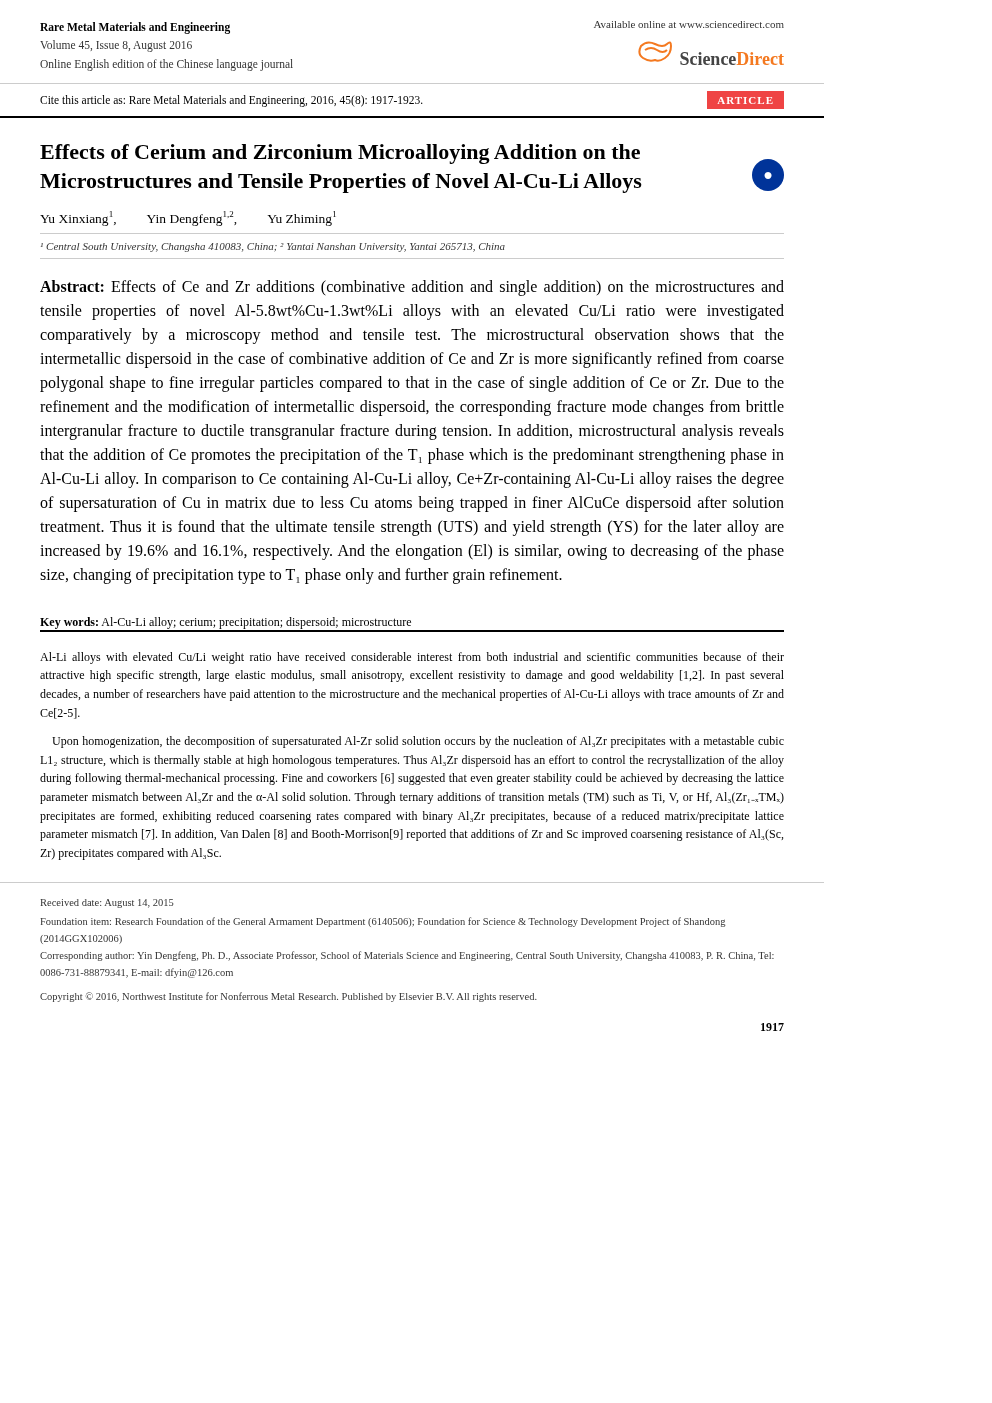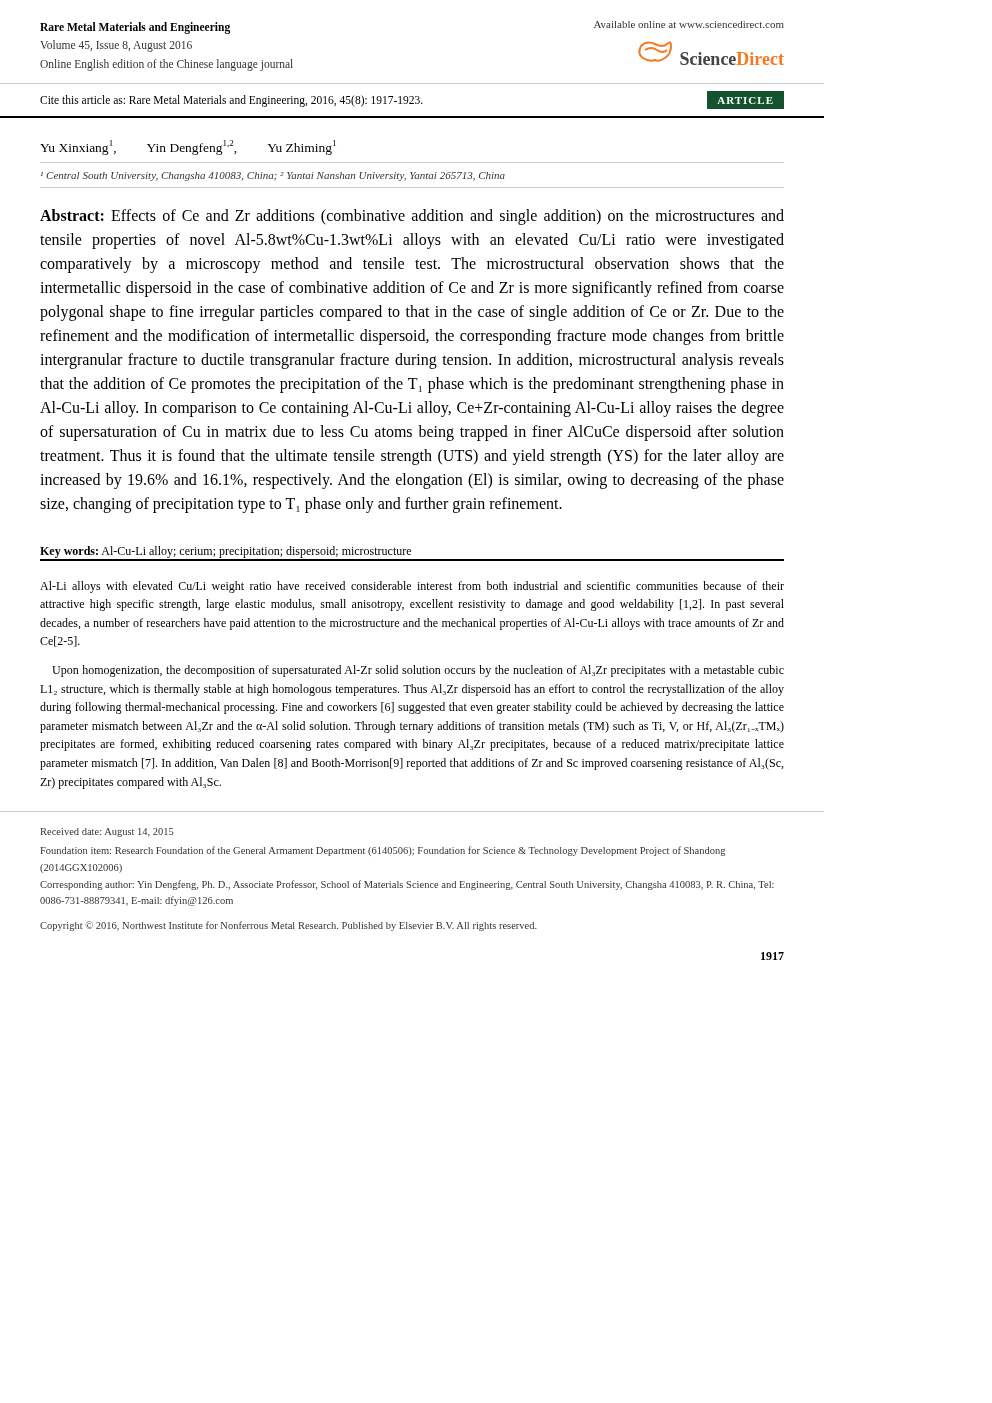--- a/index.html
+++ b/index.html
@@ -63,21 +63,21 @@
     
     .cite-bar {
       display: flex;
       justify-content: space-between;
       align-items: center;
       padding: 7px 40px;
       border-bottom: 2px solid #000;
       font-size: 11.5px;
     }
     .article-badge {
-      background: #14532d;
+      background: #ef4444;
       color: #fff;
       font-size: 11px;
       font-weight: bold;
       padding: 3px 10px;
       letter-spacing: 1px;
     }
 
     
     .main-content {
       padding: 20px 40px 10px 40px;
@@ -233,20 +233,26 @@
     </div>
   </div>
 
   <div class="cite-bar">
     <span>Cite this article as: Rare Metal Materials and Engineering, 2016, 45(8): 1917-1923.</span>
     <span class="article-badge">ARTICLE</span>
   </div>
 
   <div class="main-content">
 
+    <div class="article-title">
+      <div class="title-text">Effects of Cerium and Zirconium Microalloying Addition on the Microstructures and Tensile Properties of Novel Al-Cu-Li Alloys</div>
+      <div class="crossmark">
+        <span class="crossmark-inner">●</span>
+      </div>
+    </div>
 
     <div class="authors">
       <span class="author-name">Yu Xinxiang<sup>1</sup>,</span>
       <span class="author-name">Yin Dengfeng<sup>1,2</sup>,</span>
       <span class="author-name">Yu Zhiming<sup>1</sup></span>
     </div>
 
     <div class="affiliations">¹ Central South University, Changsha 410083, China; ² Yantai Nanshan University, Yantai 265713, China</div>
 
     <div class="abstract-section">

